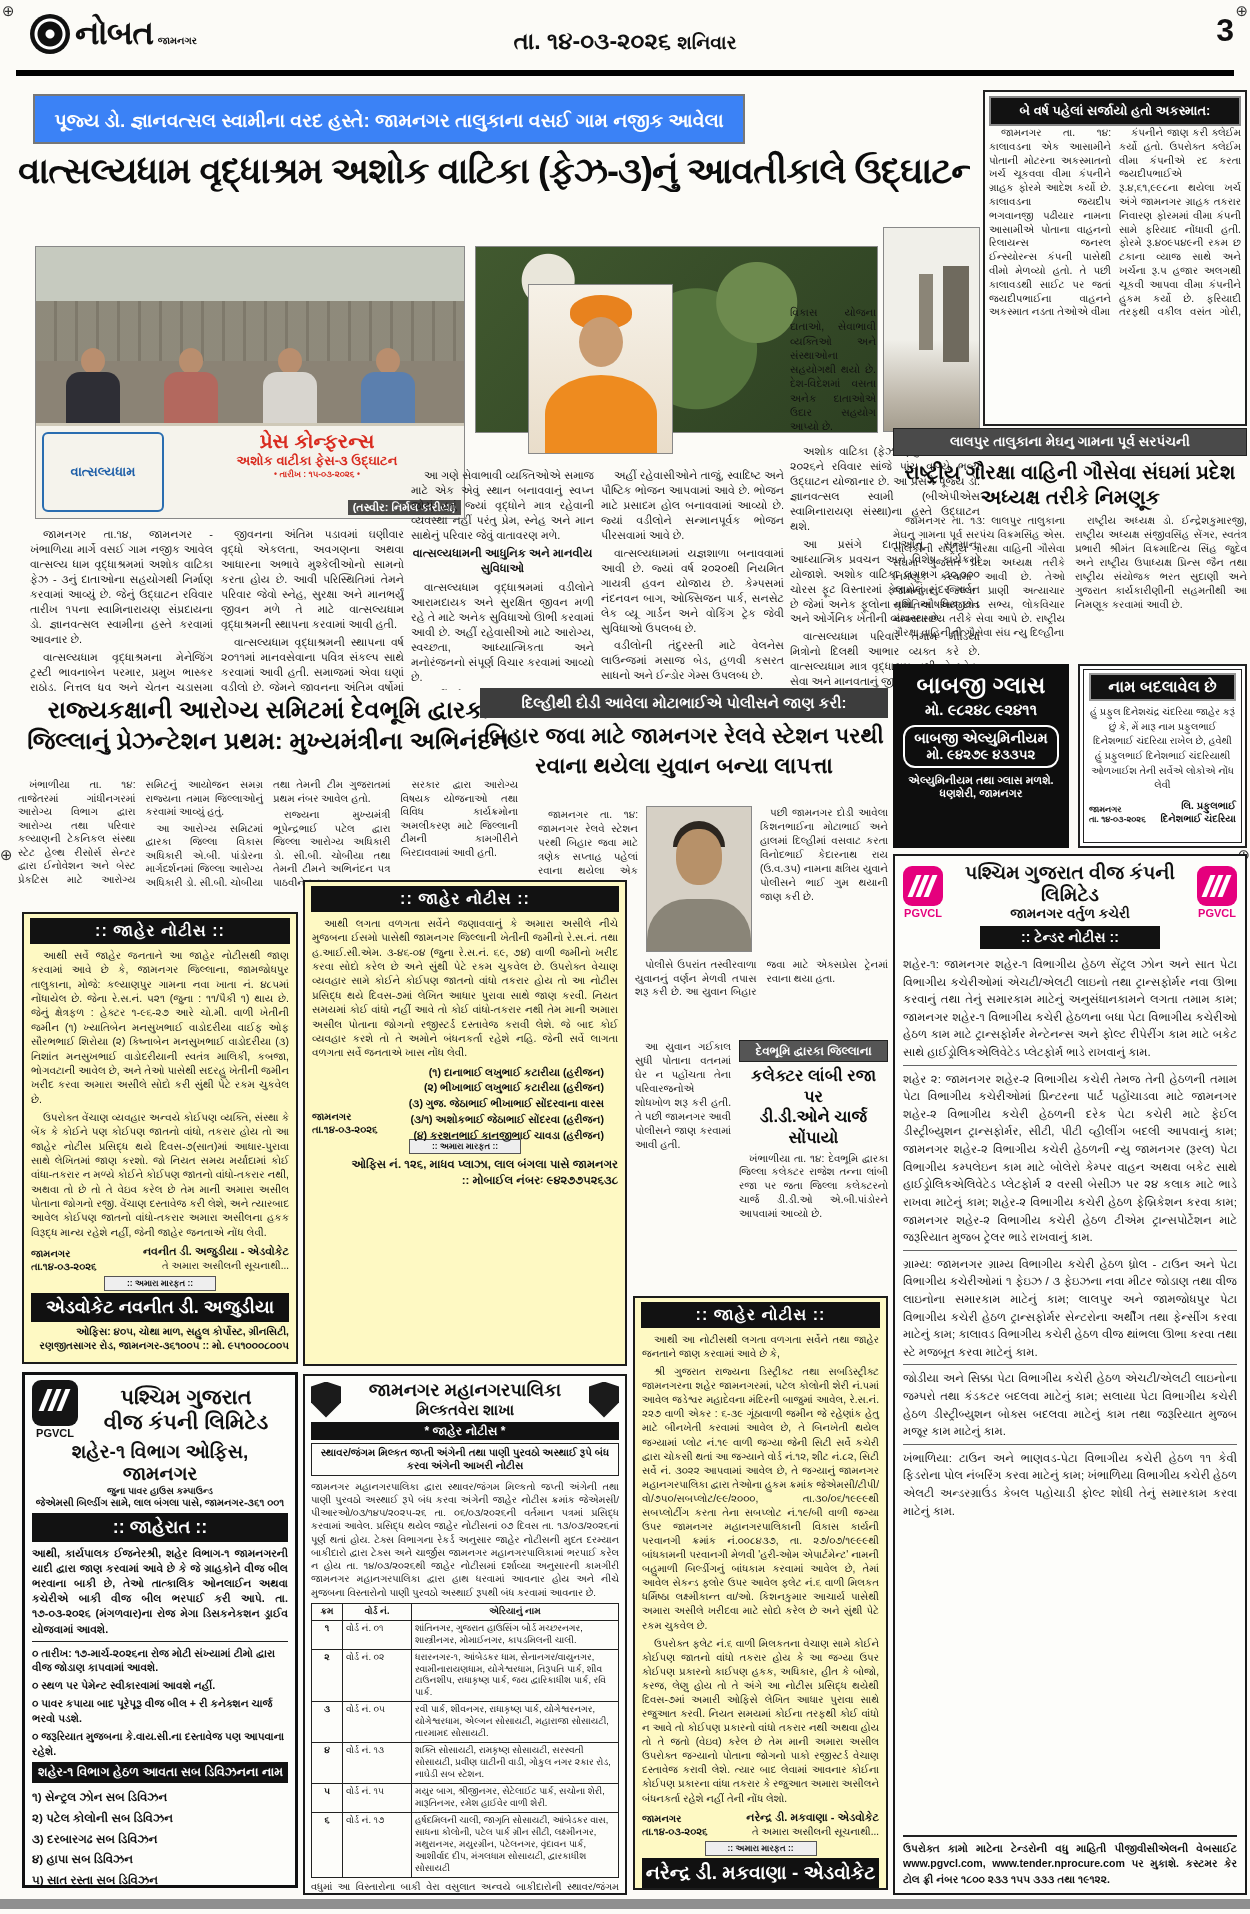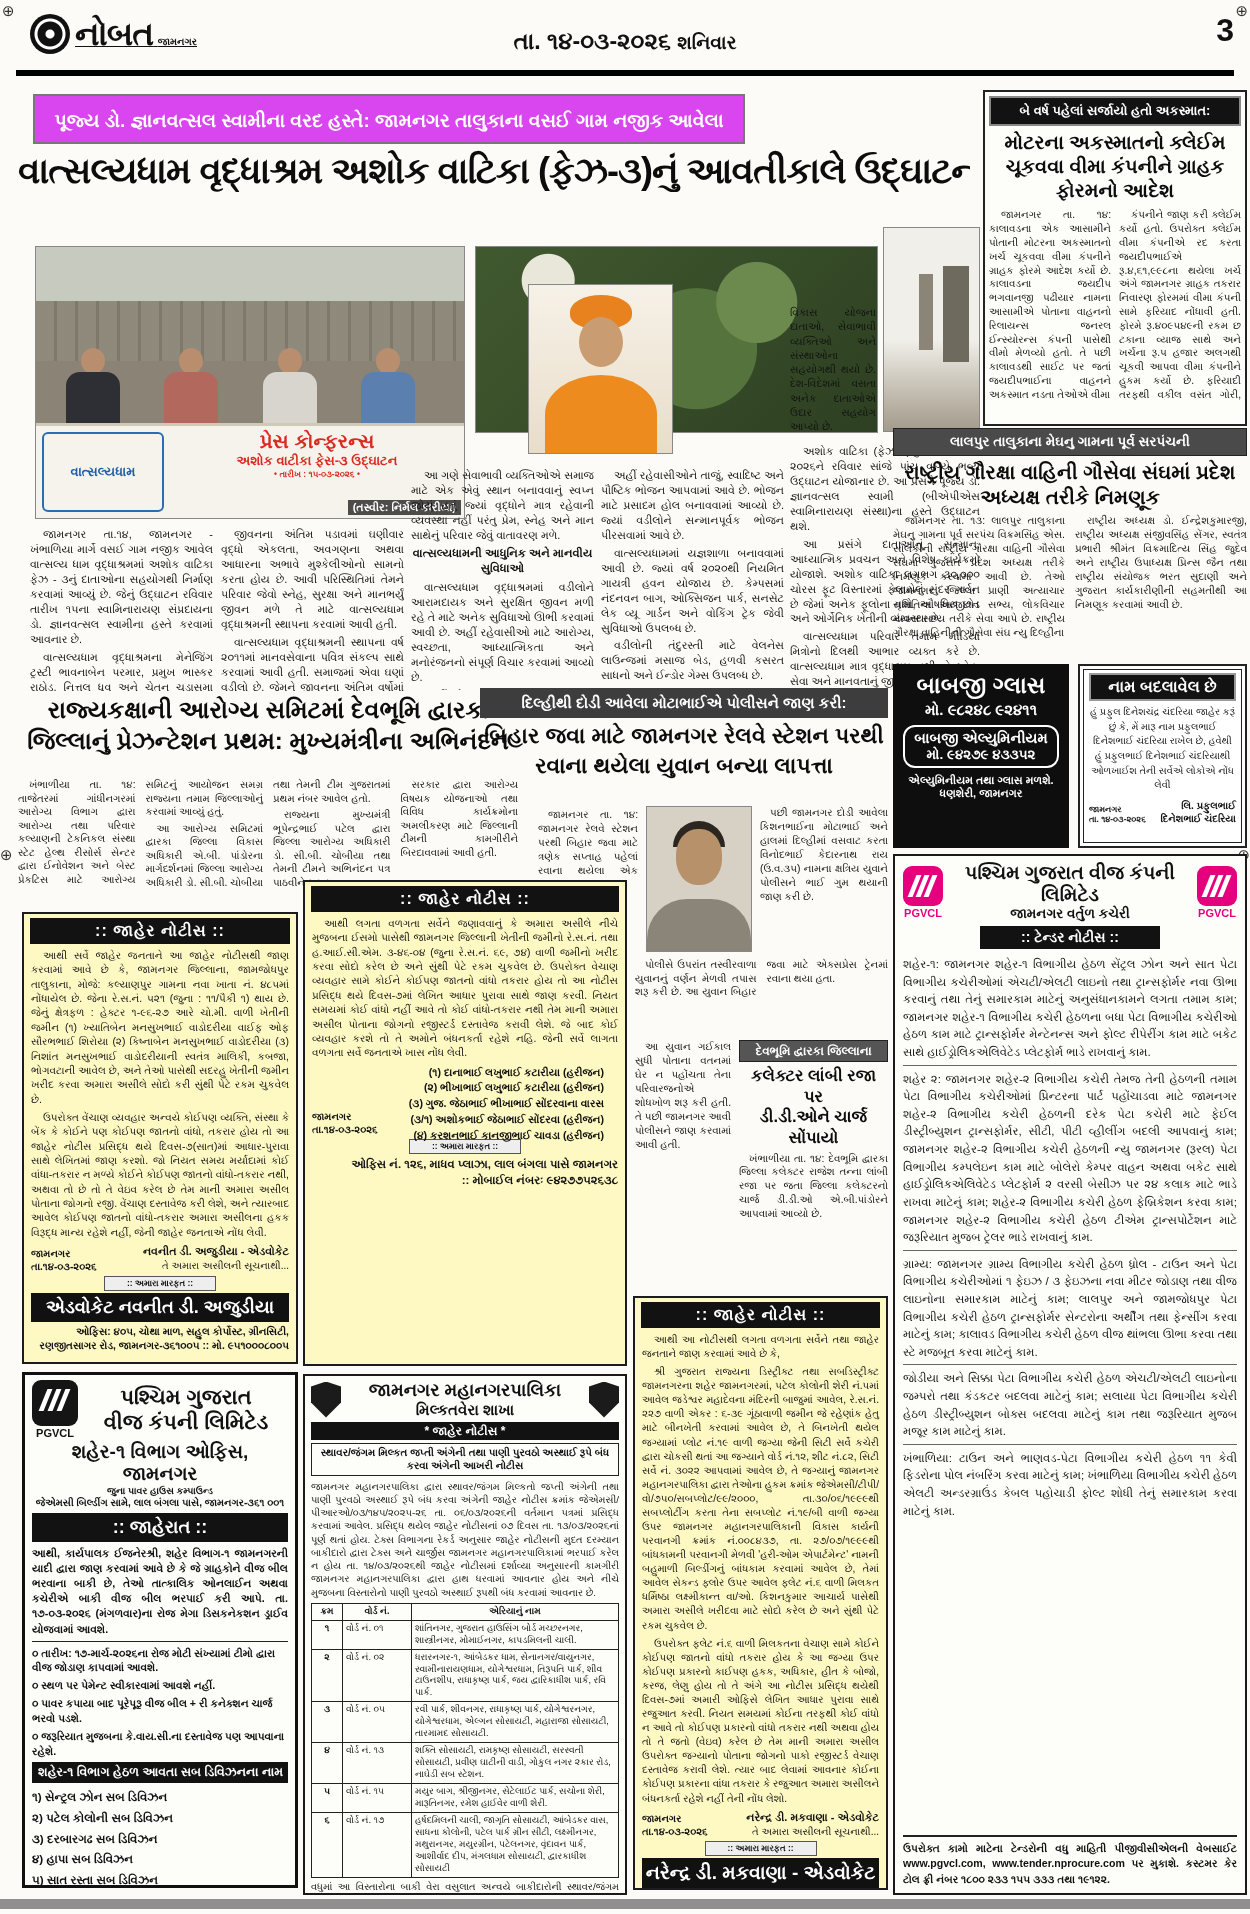--- a/index.html
+++ b/index.html
@@ -16,21 +16,21 @@
   .nbody p{margin:0 0 4px;text-indent:12px;}
   .signrow{display:flex;justify-content:space-between;align-items:flex-end;margin-top:4px;}
   .signL{font-size:10px;font-weight:bold;line-height:1.3;}
   .signR{font-size:11px;font-weight:bold;text-align:right;line-height:1.3;}
   .chip{display:block;width:110px;margin:3px auto 0;border:1px solid #555;background:#eee;
         font-size:8.5px;font-weight:bold;text-align:center;padding:1px 0;}
   .advbanner{background:#111;color:#fff;font-weight:900;text-align:center;font-size:18px;
              padding:4px 2px;margin-top:2px;white-space:nowrap;overflow:hidden;}
   .office{font-size:10.3px;font-weight:bold;text-align:right;line-height:1.35;margin-top:3px;}
   .hl{font-weight:900;text-align:center;color:#0c0c0c;}
-  .kick{background:#d946ef;color:#fff;font-weight:bold;text-align:center;overflow:hidden;white-space:nowrap;}
+  .kick{background:#3b82f6;color:#fff;font-weight:bold;text-align:center;overflow:hidden;white-space:nowrap;}
   .photo{box-sizing:border-box;border:1px solid #888;overflow:hidden;}
   .crest{width:30px;height:36px;background:#1b1b1b;clip-path:polygon(50% 0,100% 14%,100% 58%,50% 100%,0 58%,0 14%);}
   .pglogo{width:40px;height:40px;border-radius:9px;background:#e5007d;position:relative;flex:none;}
   .pglogo i{position:absolute;width:5px;height:22px;background:#fff;transform:skewX(-22deg);top:9px;}
   .pglogo i.b1{left:9px}.pglogo i.b2{left:17px}.pglogo i.b3{left:25px}
   .pglogo.dark{background:#151515;}
   .pgword{font-size:11px;font-weight:900;text-align:center;margin-top:1px;}
   .mtab{width:100%;border-collapse:collapse;font-size:9.2px;line-height:1.3;}
   .mtab th,.mtab td{border:1px solid #222;padding:2px 3px;vertical-align:top;}
   .mtab th{font-weight:900;text-align:center;}
@@ -44,21 +44,21 @@
 </head>
 <body>
 
 <div class="page">
 
   <span class="cross" style="left:2px;top:2px">⊕</span>
   <span class="cross" style="right:2px;top:2px">⊕</span>
   <span class="cross" style="left:0;top:846px">⊕</span>
   <span class="cross" style="right:0;top:846px">⊕</span>
 
-  <div class="abs" style="left:30px;top:14px;display:flex;align-items:flex-end;text-decoration:underline;">
+  <div class="abs" style="left:30px;top:14px;display:flex;">
     <div style="width:40px;height:40px;border-radius:50%;background:radial-gradient(circle at 50% 50%, #fff 0 4px, #111 5px 12px, #fff 13px 15px, #111 16px);margin-right:5px;"></div>
     <div>
       <span style="font-size:33px;font-weight:900;letter-spacing:-1px;">નોબત</span>
       <span style="font-size:10px;font-weight:bold;">જામનગર</span>
     </div>
   </div>
   <div class="abs" style="left:0;right:0;top:28px;text-align:center;font-size:23px;font-weight:bold;">
     <span>તા. ૧૪-૦૩-૨૦૨૬</span>
     <span style="font-size:19px;">શનિવાર</span>
   </div>
@@ -141,21 +141,20 @@
   </div>
   <div class="abs colTxt" style="left:790px;top:444px;width:190px;height:246px;">
     <p>અશોક વાટિકા (ફેઝ-૩)નું તા. ૧૫ માર્ચ ૨૦૨૬ને રવિવાર સાંજે પાંચ વાગ્યે ભવ્ય ઉદ્ઘાટન યોજાનાર છે. આ પ્રસંગે પૂજ્ય ડો. જ્ઞાનવત્સલ સ્વામી (બીએપીએસ સ્વામિનારાયણ સંસ્થા)ના હસ્તે ઉદ્ઘાટન થશે.</p>
     <p>આ પ્રસંગે દાતાઓનું સન્માન, આધ્યાત્મિક પ્રવચન અને વિશેષ કાર્યક્રમો યોજાશે. અશોક વાટિકા લગભગ ૩૦,૦૦૦ ચોરસ ફૂટ વિસ્તારમાં ફેલાયેલું સુંદર ગાર્ડન છે જેમાં અનેક ફૂલોના વૃક્ષો, ઔષધિય છોડ અને ઓર્ગેનિક ખેતીની વ્યવસ્થા છે.</p>
     <p>વાત્સલ્યધામ પરિવાર તમામ મીડિયા મિત્રોનો દિલથી આભાર વ્યક્ત કરે છે. વાત્સલ્યધામ માત્ર વૃદ્ધાશ્રમ નથી, તે સ્નેહ, સેવા અને માનવતાનું જીવંત મંદિર છે.</p>
 
   </div>
 
   <div class="abs" style="left:983px;top:90px;width:264px;height:336px;border:2px solid #222;box-sizing:border-box;padding:4px;background:#fdfdfa;">
     <div class="band" style="font-size:13px;padding:5px 2px;border:2px solid #888;">બે વર્ષ પહેલાં સર્જાયો હતો અકસ્માત:</div>
-    <div class="hl" style="font-size:19.5px;line-height:1.22;margin:5px 0 6px;">મોટરના અકસ્માતનો ક્લેઈમ ચૂકવવા વીમા કંપનીને ગ્રાહક ફોરમનો આદેશ</div>
     <div style="columns:2;column-gap:8px;font-size:10.3px;line-height:1.34;text-align:justify;height:218px;overflow:hidden;">
       <p style="margin:0 0 3px;text-indent:12px;">જામનગર તા. ૧૪: કાલાવડના એક આસામીને પોતાની મોટરના અકસ્માતનો ખર્ચ ચૂકવવા વીમા કંપનીને ગ્રાહક ફોરમે આદેશ કર્યો છે. કાલાવડના જયદીપ ભગવાનજી પઢીયાર નામના આસામીએ પોતાના વાહનનો રિલાયન્સ જનરલ ઈન્સ્યોરન્સ કંપની પાસેથી વીમો મેળવ્યો હતો. તે પછી કાલાવડથી સાઈટ પર જતાં જયદીપભાઈના વાહનને અકસ્માત નડતા તેઓએ વીમા</p>
       <p style="margin:0;text-indent:12px;">કંપનીને જાણ કરી ક્લેઈમ કર્યો હતો. ઉપરોક્ત ક્લેઈમ વીમા કંપનીએ રદ કરતા જયદીપભાઈએ રૂ.૪,૬૧,૯૯૮ના થયેલા ખર્ચ અંગે જામનગર ગ્રાહક તકરાર નિવારણ ફોરમમાં વીમા કંપની સામે ફરિયાદ નોંધાવી હતી. ફોરમે રૂ.૪૦૯૫૪૯ની રકમ છ ટકાના વ્યાજ સાથે અને ખર્ચના રૂ.૫ હજાર અલગથી ચૂકવી આપવા વીમા કંપનીને હુકમ કર્યો છે. ફરિયાદી તરફથી વકીલ વસંત ગોરી, દીપક નાનાણી, નેહલ સંચાણીયા રોકાયા હતા.</p>
     </div>
   </div>
 
   <div class="abs" style="left:893px;top:428px;width:354px;">
     <div class="band" style="background:#4a4a4a;font-size:13.5px;padding:5px 2px;border:1px solid #222;">લાલપુર તાલુકાના મેઘનુ ગામના પૂર્વ સરપંચની</div>
     <div class="hl" style="font-size:20px;line-height:1.25;margin:4px 0;">રાષ્ટ્રીય ગૌરક્ષા વાહિની ગૌસેવા સંઘમાં પ્રદેશ અધ્યક્ષ તરીકે નિમણૂક</div>
     <div style="columns:2;column-gap:10px;font-size:10.4px;line-height:1.35;text-align:justify;height:128px;overflow:hidden;">

